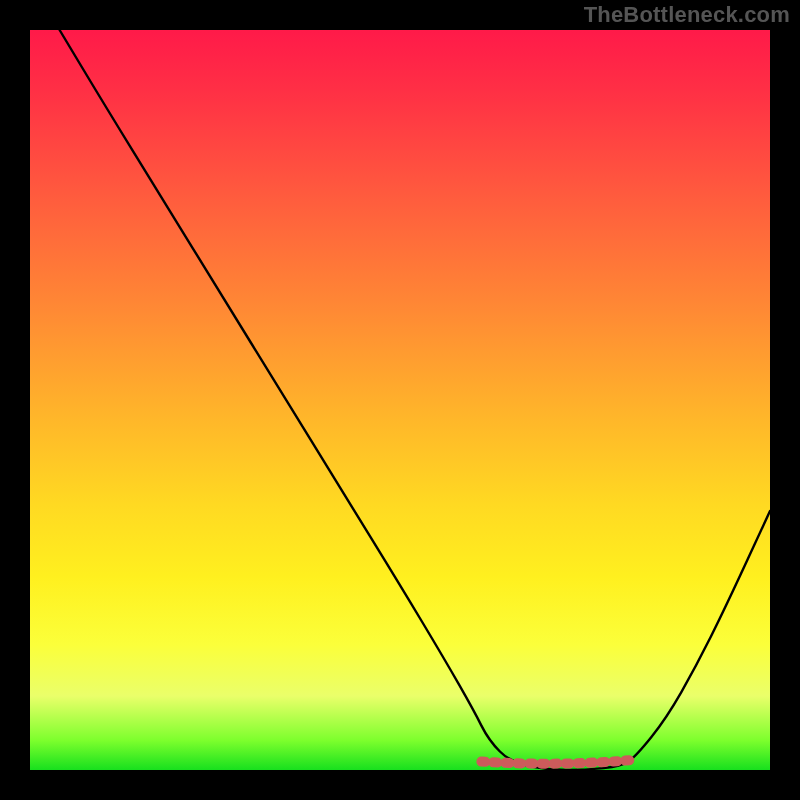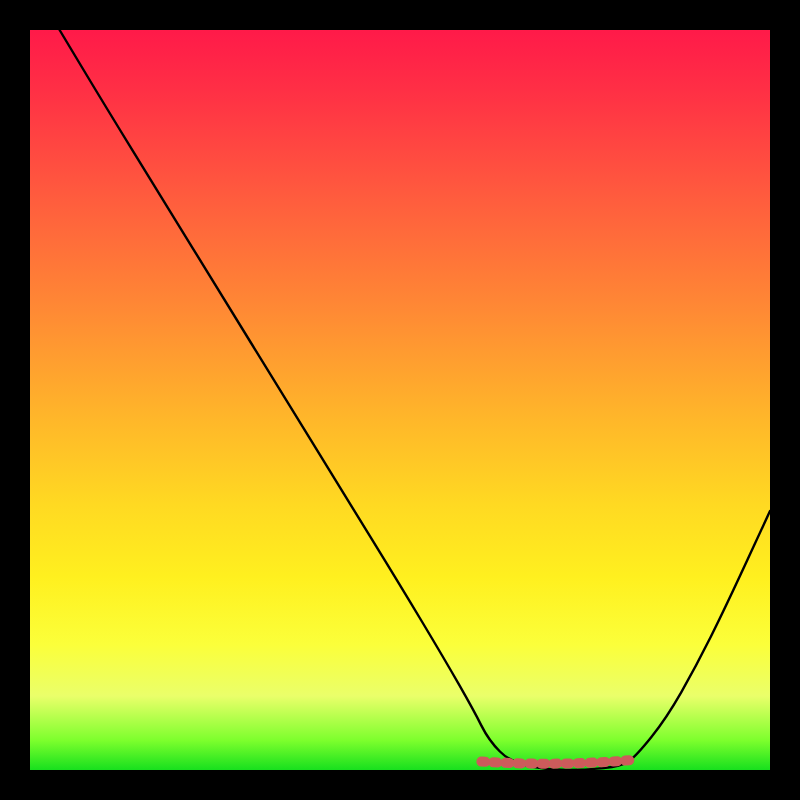--- a/index.html
+++ b/index.html
@@ -63,20 +63,21 @@
     width: 100%;
     height: 100%;
     overflow: visible;
   }
 </style>
 </head>
 <body>
 
 <div class="frame">
 
+  <div class="watermark">TheBottleneck.com</div>
 
   <div class="plot-area">
     <div class="gradient"></div>
 
     <svg class="curve" viewBox="0 0 740 740" preserveAspectRatio="none">
       <path fill="none" stroke="#000" stroke-width="2.4" stroke-linecap="round" d="M 29.6 0 Q 29.6 0 51.8 37 Q 74 74 103.6 122.09999999999997 Q 133.2 170.19999999999993 162.8 218.29999999999995 Q 192.4 266.4 222 314.5 Q 251.60000000000002 362.59999999999997 281.20000000000005 410.7 Q 310.8 458.8 340.4 506.9 Q 370 555 392.20000000000005 592 Q 414.40000000000003 629 429.20000000000005 654.9 Q 444 680.8 451.4 695.5999999999999 Q 458.8 710.4 469.9 721.5 Q 481 732.6 499.5 736.3 Q 518 740 536.5 740 Q 555 740 573.5 738.15 Q 592 736.3 599.4 730.75 Q 606.8 725.2 621.5999999999999 706.7 Q 636.4 688.2 651.2 662.3 Q 666 636.4 680.8 606.8 Q 695.5999999999999 577.2 717.8 529.1 T 740 481"></path>
       <path fill="none" stroke="#cc5b5b" stroke-width="10" stroke-linecap="round" stroke-dasharray="4 8" d="M 451.4 731.6 Q 529.0999999999999 736.6 606.8 729.6"></path>
     </svg>
   </div>
 

